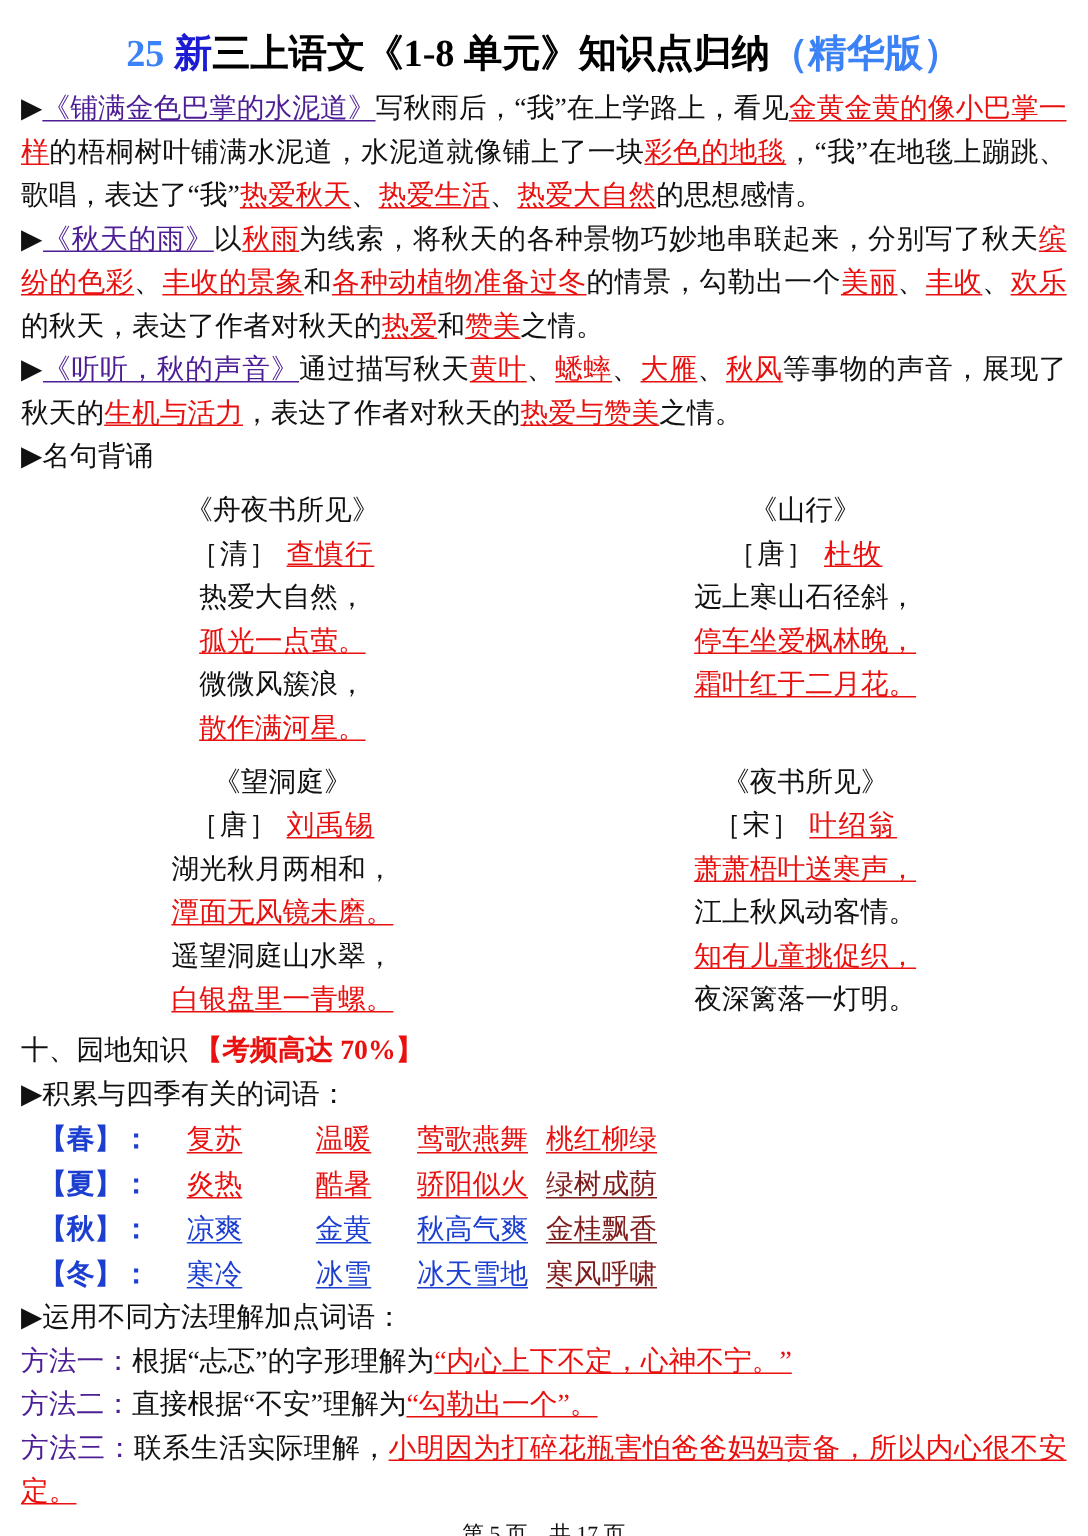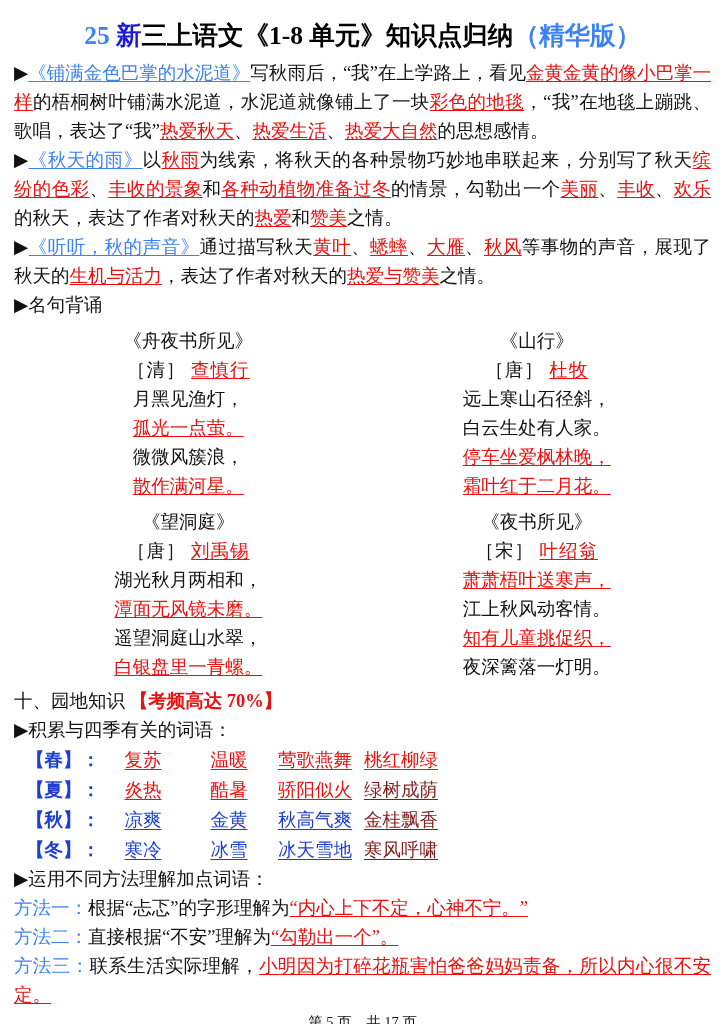--- a/index.html
+++ b/index.html
@@ -34,21 +34,21 @@
   .title .black { color: #000000; }
   .body {
     padding: 0 14px 0 14px;
   }
   p.line {
     margin: 0;
     font-size: 18.5px;
     line-height: 29px;
     text-align: justify;
   }
-  .blue { color: #3b82f6; }
+  .blue { color: #4c1d95; }
   .red { color: #e8110f; }
   .black { color: #111111; }
   .green { color: #0a8f2a; }
   .u { text-decoration: underline; text-underline-offset: 2px; }
   
   .poems {
     display: flex;
     margin-top: 7px;
   }
   .poem-col {
@@ -119,30 +119,29 @@
     <p class="line" id="p0"><span class="black">▶</span><span class="blue u">《铺满金色巴掌的水泥道》</span><span class="black">写秋雨后，“我”在上学路上，看见</span><span class="red u">金黄金黄的</span><span class="red u">像小巴掌一样</span><span class="black">的梧桐树叶铺满水泥道，水泥道就像铺上了一块</span><span class="red u">彩色的地毯</span><span class="black">，“我”在地毯上蹦跳、歌唱，表达了“我”</span><span class="red u">热爱秋天</span><span class="black">、</span><span class="red u">热爱生活</span><span class="black">、</span><span class="red u">热爱大自然</span><span class="black">的思想感情。</span></p>
     <p class="line" id="p1"><span class="black">▶</span><span class="blue u">《秋天的雨》</span><span class="black">以</span><span class="red u">秋雨</span><span class="black">为线索，将秋天的各种景物巧妙地串联起来，分别写了秋天</span><span class="red u">缤纷的色彩</span><span class="black">、</span><span class="red u">丰收的景象</span><span class="black">和</span><span class="red u">各种动植物准备过冬</span><span class="black">的情景，勾勒出一个</span><span class="red u">美丽</span><span class="black">、</span><span class="red u">丰收</span><span class="black">、</span><span class="red u">欢乐</span><span class="black">的秋天，表达了作者对秋天的</span><span class="red u">热爱</span><span class="black">和</span><span class="red u">赞美</span><span class="black">之情。</span></p>
     <p class="line" id="p2"><span class="black">▶</span><span class="blue u">《听听，秋的声音》</span><span class="black">通过描写秋天</span><span class="red u">黄叶</span><span class="black">、</span><span class="red u">蟋蟀</span><span class="black">、</span><span class="red u">大雁</span><span class="black">、</span><span class="red u">秋风</span><span class="black">等事物的声音，展现了秋天的</span><span class="red u">生机与活力</span><span class="black">，表达了作者对秋天的</span><span class="red u">热爱与赞美</span><span class="black">之情。</span></p>
 
     <p class="line">▶名句背诵</p>
 
     <div class="poems">
       <div class="poem-col" id="poem0">
           <div class="poem-title">《舟夜书所见》</div>
           <div class="poem-author"><span>［</span><span>清</span><span>］</span> <span class="red u">查慎行</span></div>
-          <div class="poem-line black">月黑见渔灯，</div>
+          <div class="poem-line black">热爱大自然，</div>
           <div class="poem-line red u">孤光一点萤。</div>
           <div class="poem-line black">微微风簇浪，</div>
           <div class="poem-line red u">散作满河星。</div>
         </div>
       <div class="poem-col" id="poem1">
           <div class="poem-title">《山行》</div>
           <div class="poem-author"><span>［</span><span>唐</span><span>］</span> <span class="red u">杜牧</span></div>
           <div class="poem-line black">远上寒山石径斜，</div>
-          <div class="poem-line black">白云生处有人家。</div>
           <div class="poem-line red u">停车坐爱枫林晚，</div>
           <div class="poem-line red u">霜叶红于二月花。</div>
         </div>
     </div>
     <div class="poems">
       <div class="poem-col" id="poem2">
           <div class="poem-title">《望洞庭》</div>
           <div class="poem-author"><span>［</span><span>唐</span><span>］</span> <span class="red u">刘禹锡</span></div>
           <div class="poem-line black">湖光秋月两相和，</div>
           <div class="poem-line red u">潭面无风镜未磨。</div>

